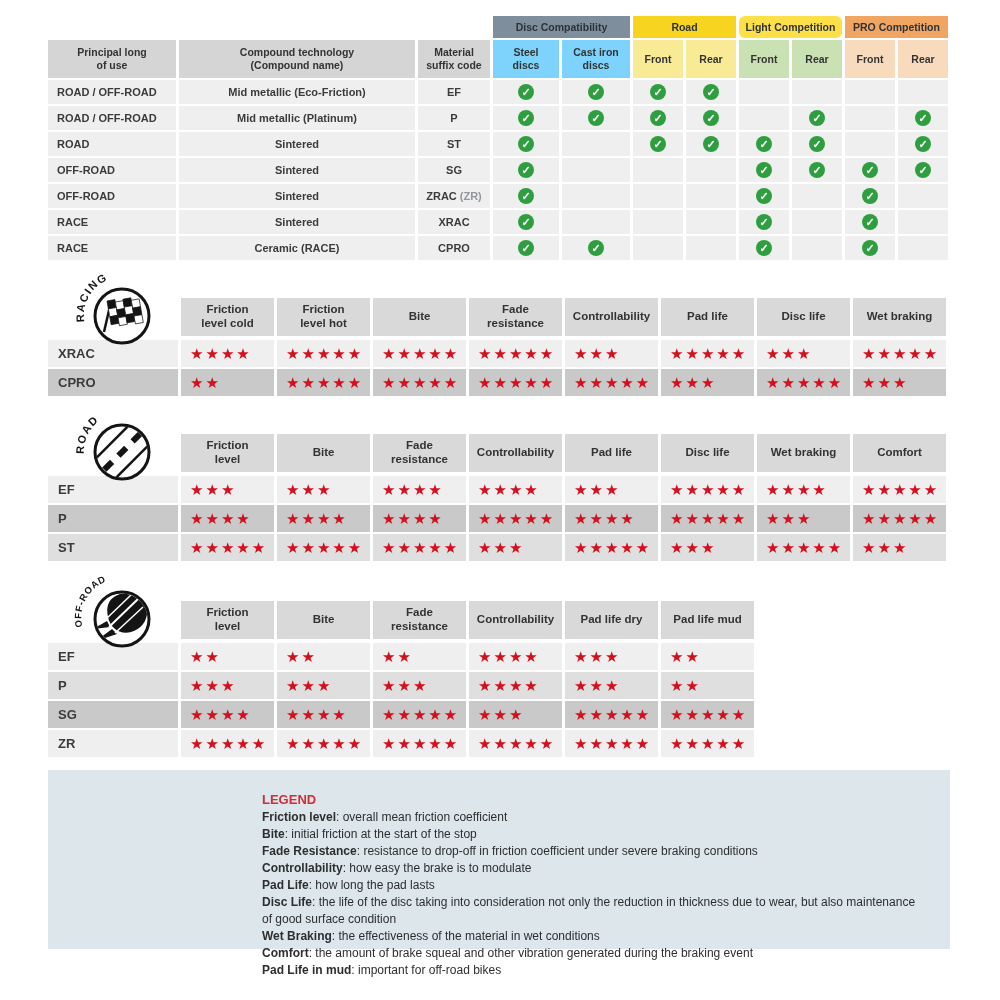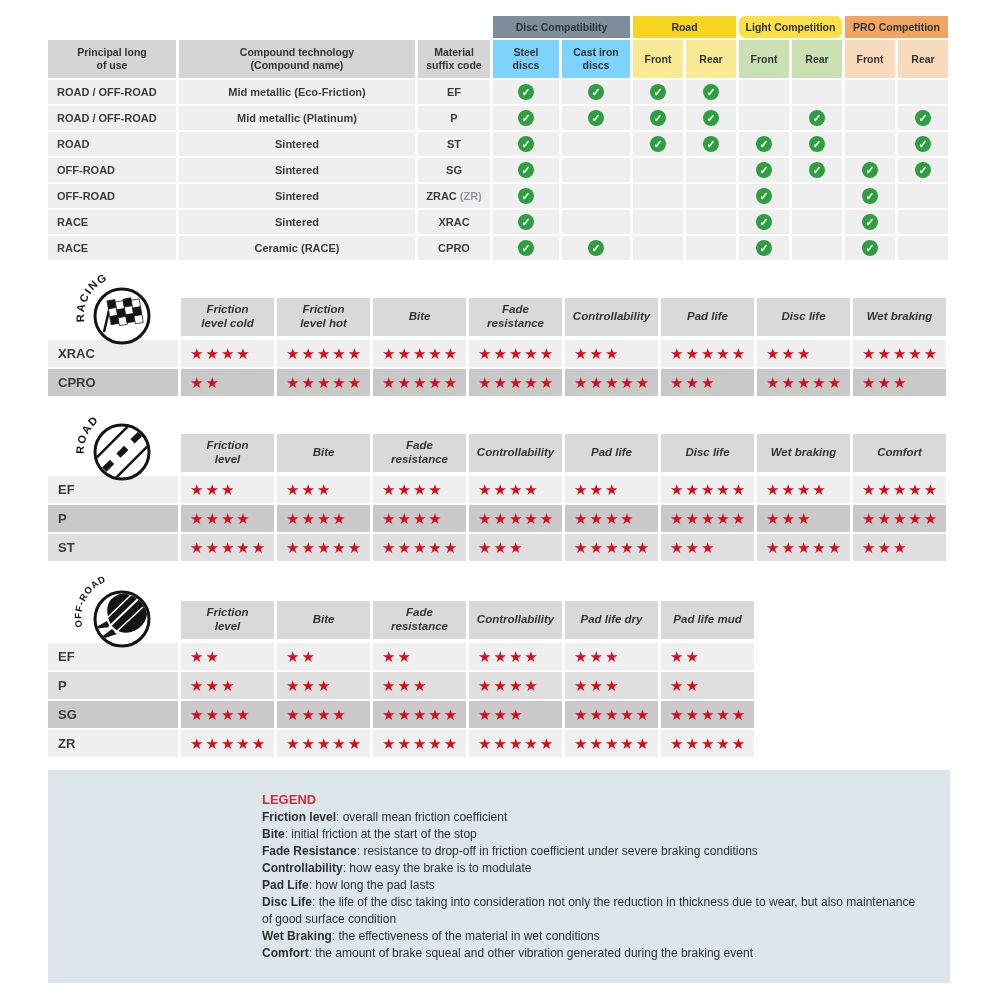--- a/index.html
+++ b/index.html
@@ -43,34 +43,34 @@
   #section-road{margin-top:12px;}
   #section-offroad{margin-top:14px;}
   .section-icon{position:absolute;left:22px;top:-6px;}
   .arc-text{font-size:11px;font-weight:bold;letter-spacing:1.5px;fill:#141414;}
   .arc-text.small{font-size:9.5px;letter-spacing:0.8px;}
   .stars-block{padding-top:26px;}
   .stars-grid{
     display:grid;grid-template-columns:130px repeat(8,93px);
     column-gap:3px;margin-bottom:2px;
   }
-  .stars-grid.header-row{margin-bottom:4px;font-style:italic;}
+  .stars-grid.header-row{margin-bottom:4px;}
   .shcell{height:38px;background:#d9d9d9;display:flex;align-items:center;justify-content:center;
           text-align:center;font-size:11.5px;font-weight:bold;white-space:pre-line;line-height:1.2;color:#333;}
   .shcell.blank{background:transparent;}
   .srow-label{height:27px;display:flex;align-items:center;padding-left:10px;
               font-size:13px;font-weight:bold;color:#3b3b3b;}
   .scell{height:27px;display:flex;align-items:center;padding-left:9px;}
   .stars{color:#d4101e;font-size:15px;letter-spacing:2px;line-height:1;}
   .shade-light{background:#efefef;}
   .shade-medium{background:#dfdfdf;}
   .shade-dark{background:#c9c9c9;}
 
   
-  .legend{background:#dce6eb;margin-top:13px;height:213px;box-sizing:border-box;
+  .legend{background:#dce6eb;margin-top:13px;height:179px;box-sizing:border-box;
           padding:21px 34px 0 214px;}
   .legend-title{color:#cf2e3c;font-weight:bold;font-size:13px;line-height:17px;margin-bottom:1px;}
   .legend-line{font-size:12px;line-height:17px;color:#2e2e2e;}
   .legend-line b{color:#2e2e2e;}
 </style>
 </head>
 <body>
 
 <div class="page">
 
@@ -588,16 +588,17 @@
     <div class="legend-title">LEGEND</div>
     <div id="legend-entries">
         <div class="legend-line"><b>Friction level</b>: overall mean friction coefficient</div>
         <div class="legend-line"><b>Bite</b>: initial friction at the start of the stop</div>
         <div class="legend-line"><b>Fade Resistance</b>: resistance to drop-off in friction coefficient under severe braking conditions</div>
         <div class="legend-line"><b>Controllability</b>: how easy the brake is to modulate</div>
         <div class="legend-line"><b>Pad Life</b>: how long the pad lasts</div>
         <div class="legend-line"><b>Disc Life</b>: the life of the disc taking into consideration not only the reduction in thickness due to wear, but also maintenance of good surface condition</div>
         <div class="legend-line"><b>Wet Braking</b>: the effectiveness of the material in wet conditions</div>
         <div class="legend-line"><b>Comfort</b>: the amount of brake squeal and other vibration generated during the braking event</div>
+        <div class="legend-line"><b>Pad Life in mud</b>: important for off-road bikes</div>
       </div>
   </div>
 
 </div>
 
 </body></html>

